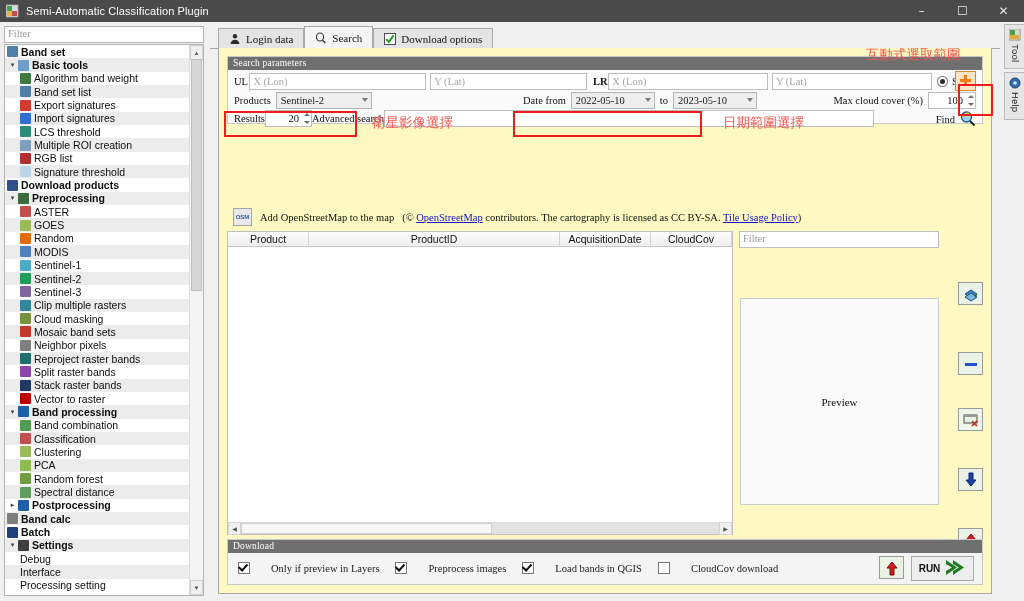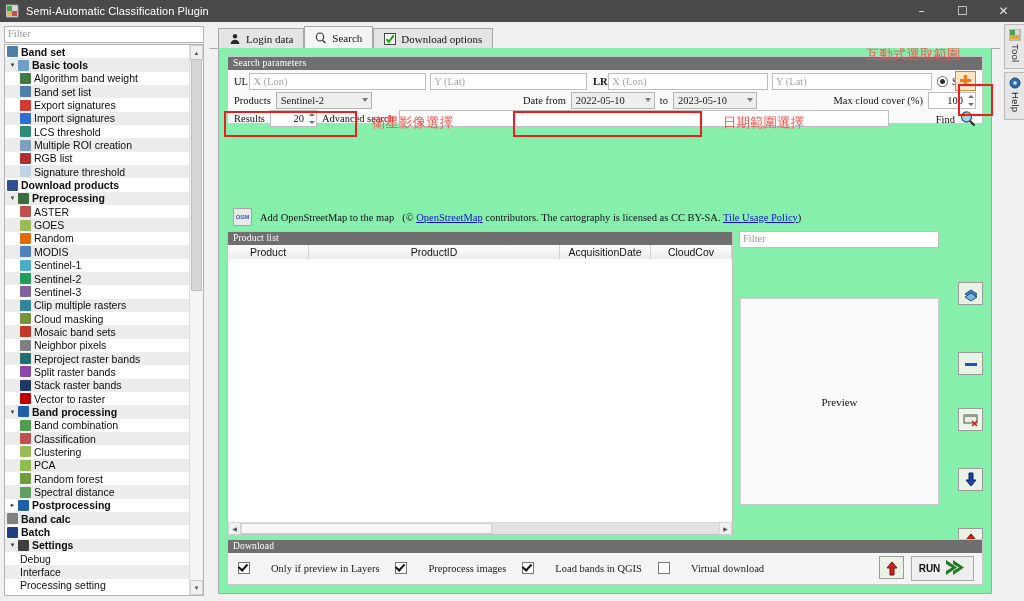--- a/index.html
+++ b/index.html
@@ -61,21 +61,21 @@
   .main{position:absolute;left:210px;top:26px;width:790px;height:568px;}
 
   .tabbar{height:22px;display:flex;align-items:flex-end;padding-left:8px;
           border-bottom:1px solid #a8a8a8;position:relative;}
   .tab{height:20px;display:flex;align-items:center;gap:5px;padding:0 10px;
        border:1px solid #a8a8a8;border-bottom:none;background:#e4e4e4;
        font-size:11px;color:#111;position:relative;top:1px;}
   .tab.active{background:#f4f4f4;height:21px;border-bottom:1px solid #f4f4f4;}
   .tab .t-ico{width:12px;height:12px;display:inline-block;}
 
-  .panel{position:absolute;left:8px;top:22px;right:8px;bottom:0;background:#86efac;
+  .panel{position:absolute;left:8px;top:22px;right:8px;bottom:0;background:#fef9c3;
          border:1px solid #a8a8a8;border-top:none;}
 
   .group{position:absolute;left:8px;right:8px;border:1px solid #c8c8c8;background:#fafafa;}
   .grouphdr{height:12px;background:#6f6f6f;color:#ffffff;font-size:9.5px;
             padding:1px 0 0 5px;letter-spacing:.2px;}
 
   .fieldrow{display:flex;align-items:center;height:19px;}
   .lab{font-size:10.5px;color:#111;white-space:nowrap;}
   .inp{background:#ffffff;border:1px solid #bdbdbd;height:15px;line-height:15px;
        padding:0 3px;color:#a6a6a6;font-size:10.5px;overflow:hidden;white-space:nowrap;}
@@ -467,21 +467,21 @@
 
         <div style="position:absolute;right:6px;top:35px;display:flex;align-items:center;gap:5px;">
           <span class="lab">Max cloud cover (%)</span>
           <div class="spin" style="width:32px;">
             <span>100</span>
             <i class="up"></i>
             <i class="dn"></i>
           </div>
         </div>
 
-        <div style="position:absolute;left:6px;top:53px;display:flex;align-items:center;gap:5px;">
+        <div style="position:absolute;left:6px;top:53px;display:flex;align-items:center;">
           <span class="lab">Results</span>
           <div class="spin" style="width:31px;">
             <span>20</span>
             <i class="up"></i>
             <i class="dn"></i>
           </div>
           <span class="lab">Advanced search</span>
           <div class="inp" style="width:482px;"></div>
         </div>
 
@@ -499,21 +499,20 @@
 
       <div class="osmrow">
         <span class="osmbtn">OSM</span>
         <span class="lab">Add OpenStreetMap to the map</span>
         <span class="lab">
           <span>(© </span><span class="lnk">OpenStreetMap</span><span> contributors. The cartography is licensed as CC BY-SA. </span><span class="lnk">Tile Usage Policy</span><span>)</span>
         </span>
       </div>
 
       <div class="plist">
-        <div class="grouphdr">Product list</div>
         <div class="thead" id="thead">
             <div class="th" style="width: 16%;">Product</div>
             <div class="th" style="width: 50%;">ProductID</div>
             <div class="th" style="width: 18%;">AcquisitionDate</div>
             <div class="th" style="width: 16%;">CloudCov</div>
           </div>
         <div class="tbody"></div>
         <div class="hscroll">
           <div class="hb">◀</div>
           <div class="htrack">
@@ -571,21 +570,21 @@
             <div class="dlitem">
               <span class="cbx on"></span>
               <span>Preprocess images</span>
             </div>
             <div class="dlitem">
               <span class="cbx on"></span>
               <span>Load bands in QGIS</span>
             </div>
             <div class="dlitem">
               <span class="cbx"></span>
-              <span>Virtual download</span>
+              <span>CloudCov download</span>
             </div>
           </div>
         <div class="uparrowbtn">
           <svg width="16" height="16" viewBox="0 0 16 16">
             <path d="M6 15 h4 v-7 h3 l-5 -6 l-5 6 h3 z" fill="#d01f1f" stroke="#7a0e0e"></path>
           </svg>
         </div>
         <div class="runbtn">
           <span class="rlab">RUN</span>
           <span>

